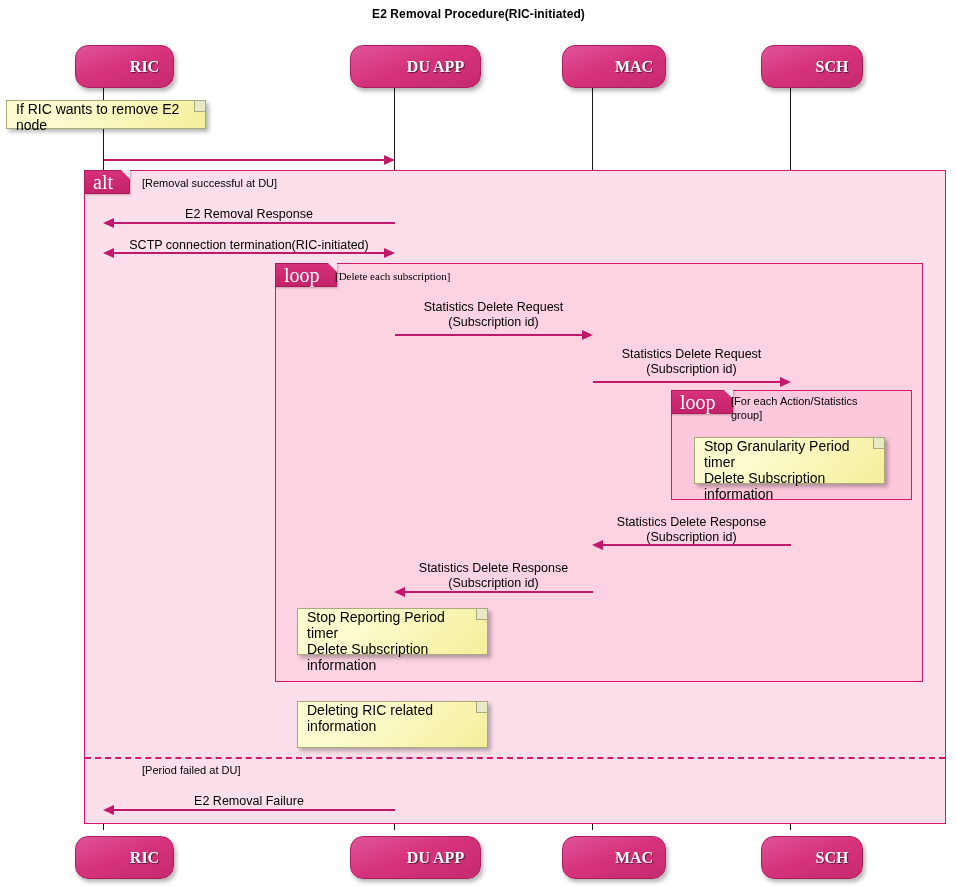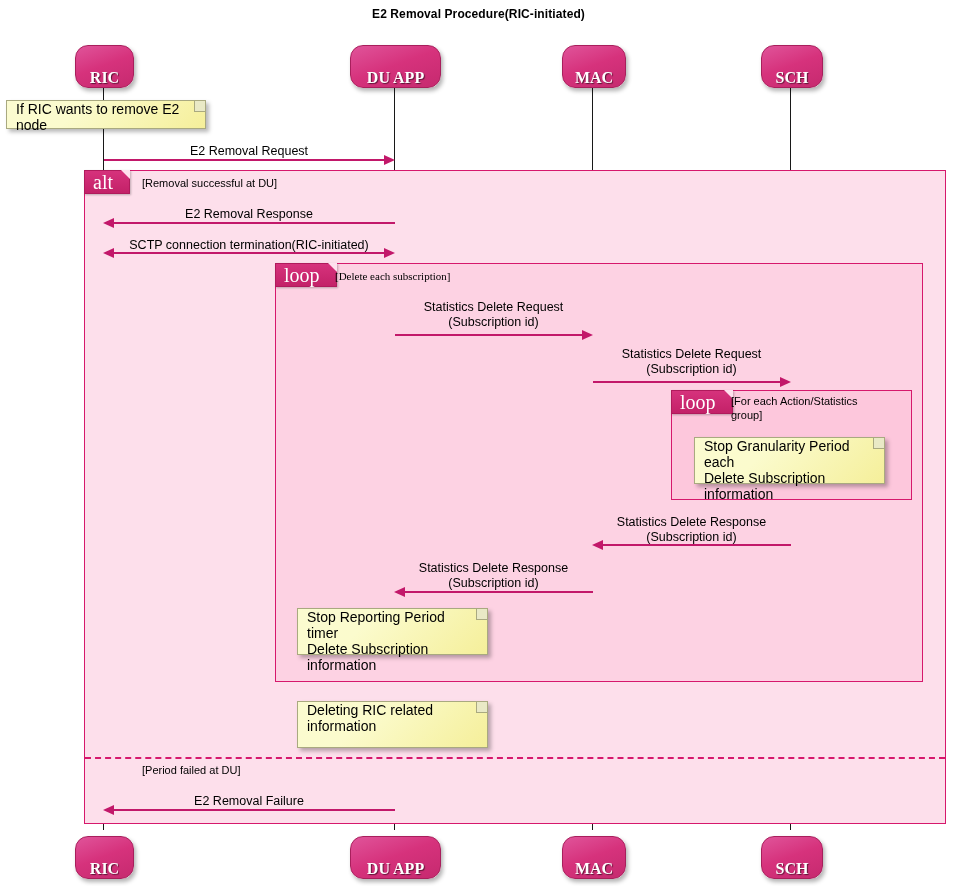--- a/index.html
+++ b/index.html
@@ -11,24 +11,25 @@
     position:absolute;left:0;top:7px;width:957px;text-align:center;
     font-size:12px;font-weight:bold;color:#000;letter-spacing:.1px;
   }
 
   
   .participant{
     position:absolute;height:41px;border-radius:13px;
     background:linear-gradient(160deg,#e0549a 0%,#d6327c 48%,#c62a6f 100%);
     border:1px solid #a81f5c;
     box-shadow:2px 3px 4px rgba(0,0,0,.30);
-    display:flex;align-items:flex-end;justify-content:center;
+    display:flex;align-items:center;justify-content:center;
     color:#ffffff;font-family:"Liberation Serif",serif;font-weight:bold;font-size:16px;
     text-shadow:1px 1px 1px rgba(0,0,0,.55);
     z-index:40;
+    padding-left:40px;
   }
 
   
   .lifeline{position:absolute;width:1px;background:#181818;z-index:5;}
 
   
   .frag{position:absolute;border:1.6px solid #d6186c;background:rgba(255,170,200,.28);z-index:10;box-sizing:border-box;}
   .frag.lvl1{background:#fddfeb;}
   .frag.lvl2{background:rgba(255,160,195,.20);}
   .frag.lvl3{background:rgba(255,150,190,.18);}
@@ -123,21 +124,20 @@
   <div class="participant" style="left:350px;top:836px;width:89px;">
     <span>DU APP</span>
     </div>
   <div class="participant" style="left:562px;top:836px;width:62px;">
     <span>MAC</span>
     </div>
   <div class="participant" style="left:761px;top:836px;width:60px;">
     <span>SCH</span>
     </div>
 
-  <div class="msg-label" style="left:104px;top:144px;width:290px;">E2 Removal Request</div>
   <div class="msg" style="left:104px;top:159px;width:281px;"></div>
   <div class="arrowhead right" style="left:384px;top:155px;"></div>
 
   <div class="msg-label" style="left:104px;top:207px;width:290px;">E2 Removal Response</div>
   <div class="msg" style="left:114px;top:222px;width:281px;"></div>
   <div class="arrowhead left" style="left:103px;top:218px;"></div>
 
   <div class="msg-label" style="left:104px;top:238px;width:290px;">SCTP connection termination(RIC-initiated)</div>
   <div class="msg" style="left:114px;top:252px;width:271px;"></div>
   <div class="arrowhead left" style="left:103px;top:248px;"></div>
@@ -161,19 +161,19 @@
   <div class="msg-label" style="left:395px;top:561px;width:197px;">Statistics Delete Response
 (Subscription id)</div>
   <div class="msg" style="left:405px;top:591px;width:188px;"></div>
   <div class="arrowhead left" style="left:394px;top:587px;"></div>
 
   <div class="msg-label" style="left:104px;top:794px;width:290px;">E2 Removal Failure</div>
   <div class="msg" style="left:114px;top:809px;width:281px;"></div>
   <div class="arrowhead left" style="left:103px;top:805px;"></div>
 
   <div class="note" style="left:6px;top:100px;width:200px;height:29px;">If RIC wants to remove E2 node</div>
-  <div class="note" style="left:694px;top:437px;width:191px;height:47px;">Stop Granularity Period each
+  <div class="note" style="left:694px;top:437px;width:191px;height:47px;">Stop Granularity Period timer
 Delete Subscription information</div>
   <div class="note" style="left:297px;top:608px;width:191px;height:47px;">Stop Reporting Period timer
 Delete Subscription information</div>
   <div class="note" style="left:297px;top:701px;width:191px;height:47px;">Deleting RIC related information</div>
 
 </div>
 
 </body></html>

